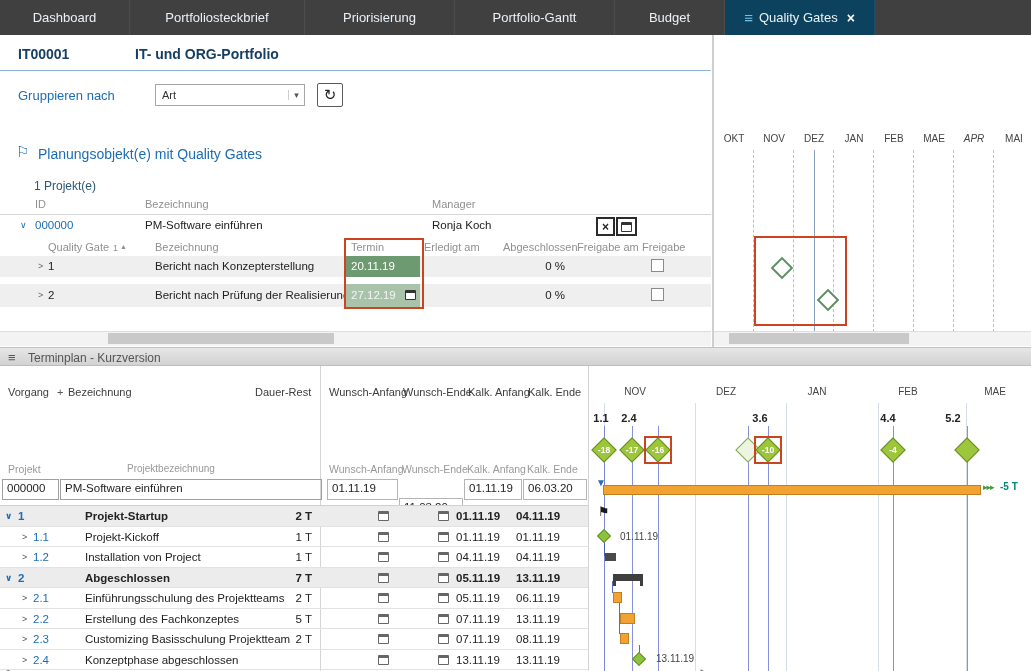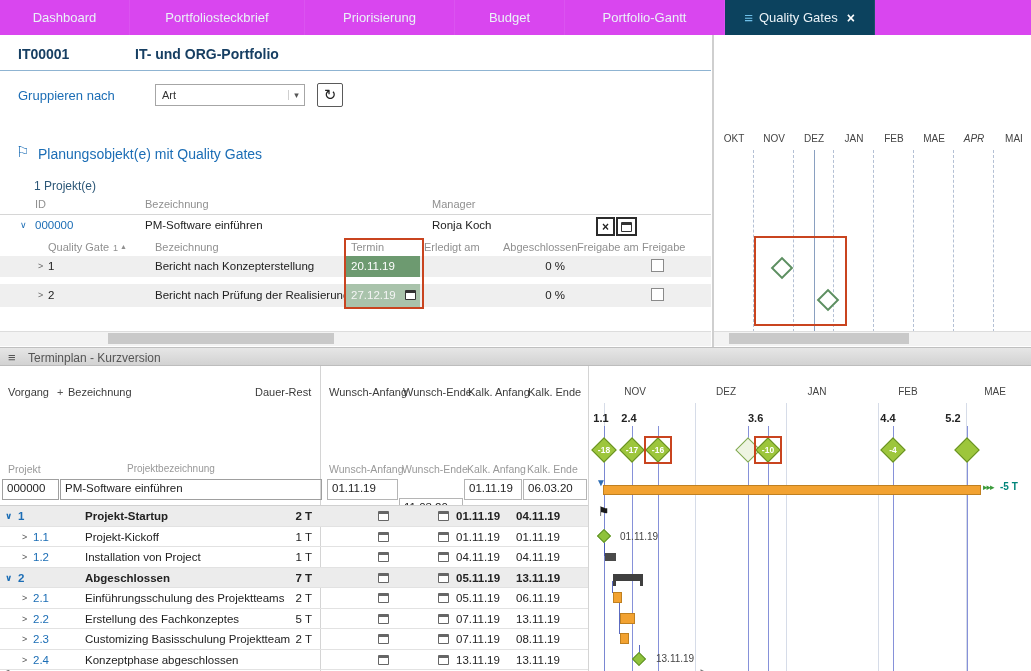--- a/index.html
+++ b/index.html
@@ -2,21 +2,21 @@
 <html><head>
 <meta charset="utf-8">
 <style>
   * { margin:0; padding:0; box-sizing:border-box; }
   html,body { width:1031px; height:671px; }
   body { font-family:"Liberation Sans","DejaVu Sans",sans-serif; font-size:11.5px; color:#222; background:#fff; }
   .page { position:relative; width:1031px; height:671px; overflow:hidden; background:#fff; }
   .lbl { position:absolute; white-space:nowrap; }
 
   
-  .tabbar { position:absolute; left:0; top:0; width:1031px; height:35px; background:#d946ef; display:flex; }
+  .tabbar { position:absolute; left:0; top:0; width:1031px; height:35px; background:#404040; display:flex; }
   .tab { display:flex; align-items:center; justify-content:center; gap:6px; color:#eaf2f7; font-size:13px; cursor:pointer; border-right:1px solid rgba(255,255,255,0.07); }
   .tab.active { background:#0c425e; }
   .tab-menu-icon { color:#6fc0ea; font-size:15px; font-weight:bold; }
   .tab-close { color:#fff; font-size:14px; font-weight:bold; margin-left:3px; }
 
   .vsep { position:absolute; background:#cfcfcf; }
   .hsep { position:absolute; background:#d6d6d6; height:1px; }
 
   .select { position:absolute; border:1px solid #a6a6a6; background:#fff; display:flex; align-items:center; font-size:11px; color:#333; }
   .select .val { flex:1; padding-left:6px; }
@@ -84,25 +84,25 @@
   <div class="tabbar">
     <div class="tab" style="width:130px">
         <span>Dashboard</span>
       </div>
     <div class="tab" style="width:175px">
         <span>Portfoliosteckbrief</span>
       </div>
     <div class="tab" style="width:150px">
         <span>Priorisierung</span>
       </div>
+    <div class="tab" style="width:160px">
+        <span>Portfolio-Gantt</span>
+      </div>
     <div class="tab" style="width:110px">
         <span>Budget</span>
-      </div>
-    <div class="tab" style="width:160px">
-        <span>Portfolio-Gantt</span>
       </div>
     <div class="tab active" style="width:150px">
       <span class="tab-menu-icon">≡</span>
       <span>Quality Gates</span>
       <span class="tab-close">×</span>
     </div>
   </div>
 
   <div class="vsep" style="left:712px; top:35px; width:2px; height:312px;"></div>
 
@@ -242,21 +242,21 @@
   <span class="lbl" style="left:975px; top:386px; width:40px; text-align:center; font-size:10px; color:#444;">MAE</span>
 
   <div class="mline" style="left:604px; top:403px; height:268px;"></div>
   <div class="mline" style="left:695px; top:403px; height:268px;"></div>
   <div class="mline" style="left:786px; top:403px; height:268px;"></div>
   <div class="mline" style="left:878px; top:403px; height:268px;"></div>
   <div class="mline" style="left:966px; top:403px; height:268px;"></div>
 
   <span class="lbl" style="left:589px; top:412px; width:24px; text-align:center; font-size:11px; font-weight:bold;">1.1</span>
   <span class="lbl" style="left:617px; top:412px; width:24px; text-align:center; font-size:11px; font-weight:bold;">2.4</span>
-  <span class="lbl" style="left:748px; top:412px; width:24px; text-align:left; font-size:11px; font-weight:bold;">3.6</span>
+  <span class="lbl" style="left:748px; top:412px; width:24px; text-align:center; font-size:11px; font-weight:bold;">3.6</span>
   <span class="lbl" style="left:876px; top:412px; width:24px; text-align:center; font-size:11px; font-weight:bold;">4.4</span>
   <span class="lbl" style="left:941px; top:412px; width:24px; text-align:center; font-size:11px; font-weight:bold;">5.2</span>
 
   <div class="bluev" style="left:604px; top:426px; height:245px;"></div>
   <div class="bluev" style="left:632px; top:426px; height:245px;"></div>
   <div class="bluev" style="left:658px; top:426px; height:245px;"></div>
   <div class="bluev" style="left:748px; top:426px; height:245px;"></div>
   <div class="bluev" style="left:768px; top:426px; height:245px;"></div>
   <div class="bluev" style="left:893px; top:426px; height:245px;"></div>
   <div class="bluev" style="left:967px; top:426px; height:245px;"></div>

